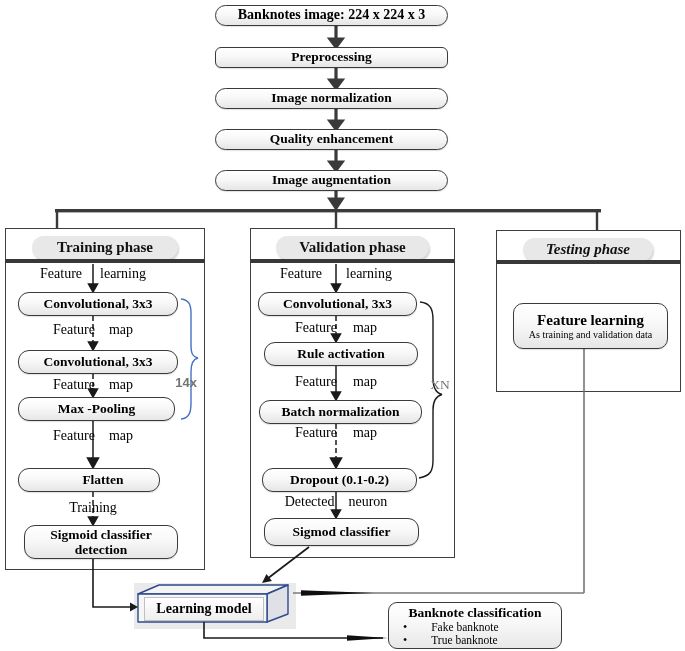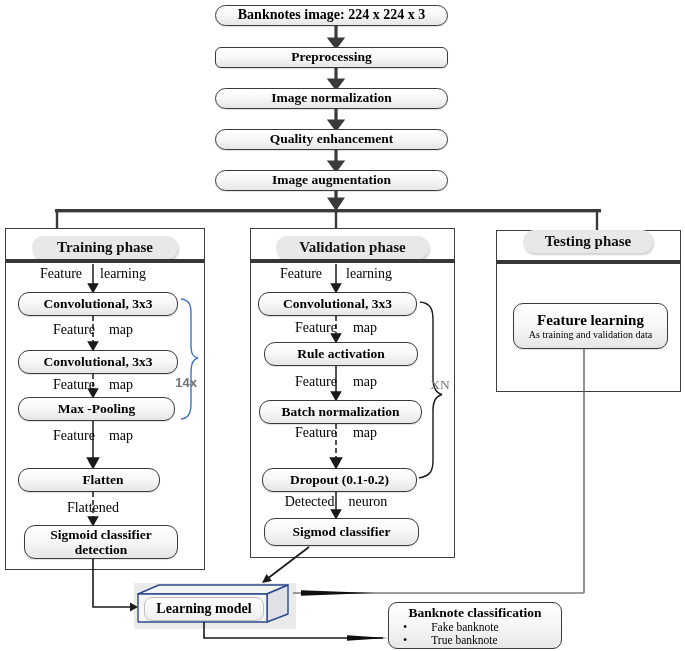--- a/index.html
+++ b/index.html
@@ -17,21 +17,21 @@
   .phase-pill{position:absolute;background:#e8e8e8;border-radius:12px;display:flex;align-items:center;
         justify-content:center;font-weight:bold;font-size:15px;color:#101010;
         box-shadow:1px 2px 2px rgba(0,0,0,.18);}
   .conn{position:absolute;display:flex;justify-content:center;align-items:baseline;
         font-size:14px;color:#000;}
   .conn span{white-space:nowrap;}
   .rep{position:absolute;color:#737373;}
   .rep14{font-family:"Liberation Sans","DejaVu Sans",sans-serif;font-weight:bold;font-size:13px;text-align:right;}
   .repxn{font-size:13.5px;text-align:center;}
   .lm-label{position:absolute;left:144px;top:597px;width:118px;height:22px;border:1px solid #c0c0c0;
-        border-radius:8px;background:linear-gradient(180deg,#ffffff,#eeeeee);
+        border-radius:0;background:linear-gradient(180deg,#ffffff,#eeeeee);
         display:flex;align-items:center;justify-content:center;font-weight:bold;font-size:14px;}
   .bank{position:absolute;left:388px;top:602px;width:174px;height:47px;box-sizing:border-box;
         border:1.5px solid #3a3a3a;border-radius:9px;
         background:linear-gradient(180deg,#ffffff 0%,#f6f6f6 50%,#e7e7e7 100%);}
   .bank .title{font-weight:bold;font-size:13.5px;text-align:center;margin-top:2px;}
   .bank .bullet-row{display:flex;align-items:center;font-size:11.5px;padding-left:14px;line-height:13px;}
   .bank .bullet-row::before{content:"•";font-size:12px;margin-right:24px;}
   .feat-sub{font-weight:normal;font-size:10px;line-height:11px;}
   .feat-title{font-size:15px;line-height:17px;}
   .two-line{line-height:15px;}
@@ -117,21 +117,21 @@
   <div class="node" style="left:215px;top:5px;width:233px;height:21px;font-size:14px;">Banknotes image: 224 x 224 x 3</div>
   <div class="node" style="left:215px;top:47px;width:233px;height:21px;border-radius:6px;">Preprocessing</div>
   <div class="node" style="left:215px;top:88px;width:233px;height:21px;">Image normalization</div>
   <div class="node" style="left:215px;top:129px;width:233px;height:21px;">Quality enhancement</div>
   <div class="node" style="left:215px;top:170px;width:233px;height:21px;">Image augmentation</div>
 
   <div class="phase-pill" style="left:32px;top:236px;width:146px;height:23px;">Training phase</div>
   <div class="phase-underline" style="left:5px;top:259px;width:200px;"></div>
   <div class="phase-pill" style="left:276px;top:236px;width:153px;height:23px;">Validation phase</div>
   <div class="phase-underline" style="left:250px;top:259px;width:205px;"></div>
-  <div class="phase-pill" style="left:523px;top:230px;width:130px;height:23px;">Testing phase</div>
+  <div class="phase-pill" style="left:523px;top:238px;width:130px;height:23px;font-style:italic;">Testing phase</div>
   <div class="phase-underline" style="left:496px;top:260px;width:185px;"></div>
 
   <div class="conn" style="left:8px;top:266px;width:170px;gap:18px;">
     <span>Feature</span>
       <span>learning</span>
   </div>
   <div class="node" style="left:18px;top:292px;width:160px;height:24px;">Convolutional, 3x3</div>
   <div class="conn" style="left:8px;top:322px;width:170px;gap:14px;">
     <span>Feature</span>
       <span>map</span>
@@ -141,21 +141,21 @@
     <span>Feature</span>
       <span>map</span>
   </div>
   <div class="node" style="left:18px;top:397px;width:157px;height:24px;">Max -Pooling</div>
   <div class="conn" style="left:8px;top:428px;width:170px;gap:14px;">
     <span>Feature</span>
       <span>map</span>
   </div>
   <div class="node" style="left:18px;top:468px;width:142px;height:24px;padding-left:28px;">Flatten</div>
   <div class="conn" style="left:8px;top:500px;width:170px;">
-    <span>Flattened</span>
+    <span>Training</span>
   </div>
   <div class="node two-line" style="left:24px;top:525px;width:154px;height:34px;">
     <span>Sigmoid classifier</span>
     <span>detection</span>
   </div>
   <div class="rep rep14" style="left:170px;top:375px;width:27px;">14x</div>
 
   <div class="conn" style="left:251px;top:266px;width:170px;gap:24px;">
     <span>Feature</span>
       <span>learning</span>

